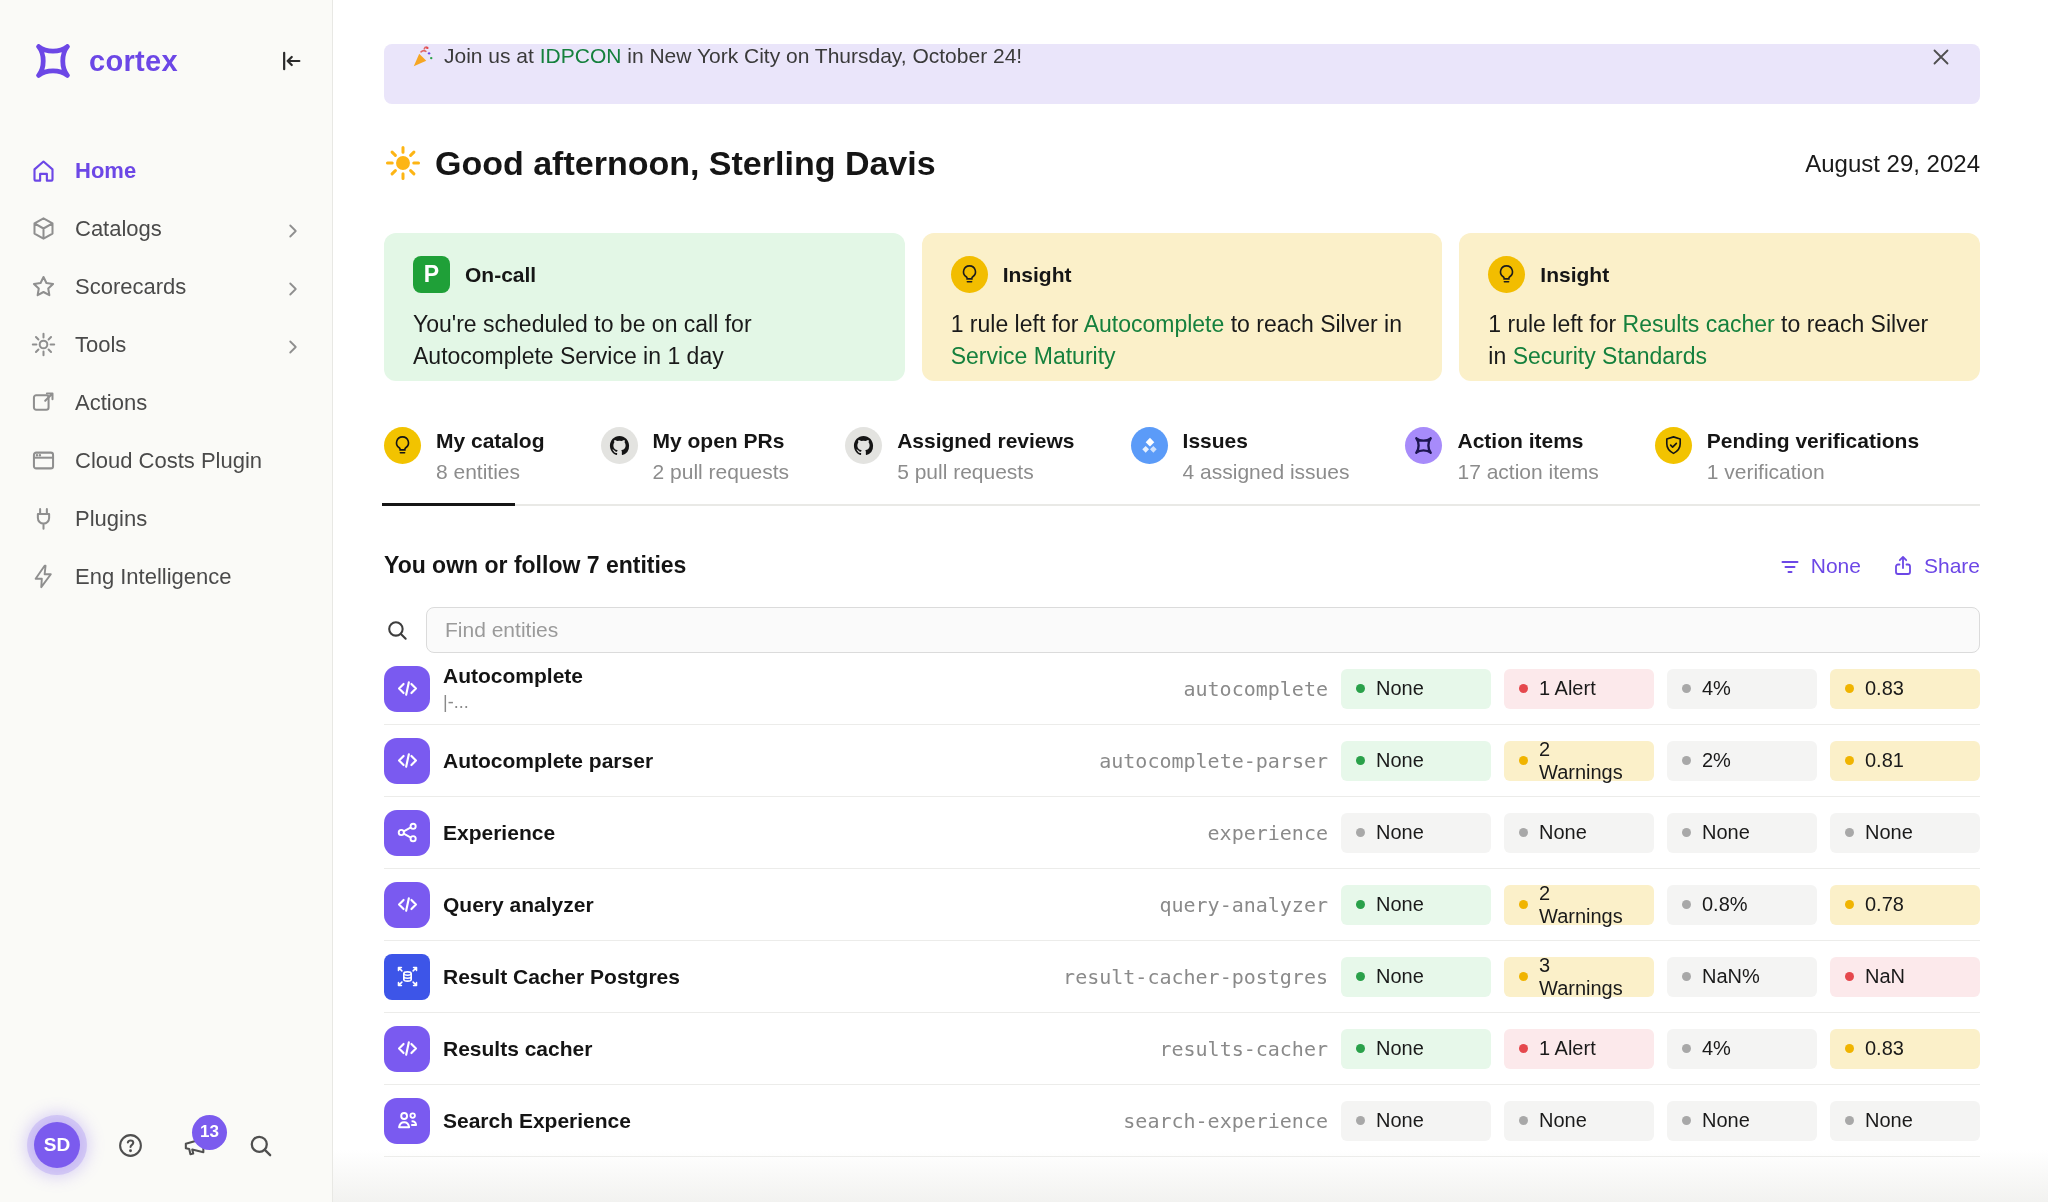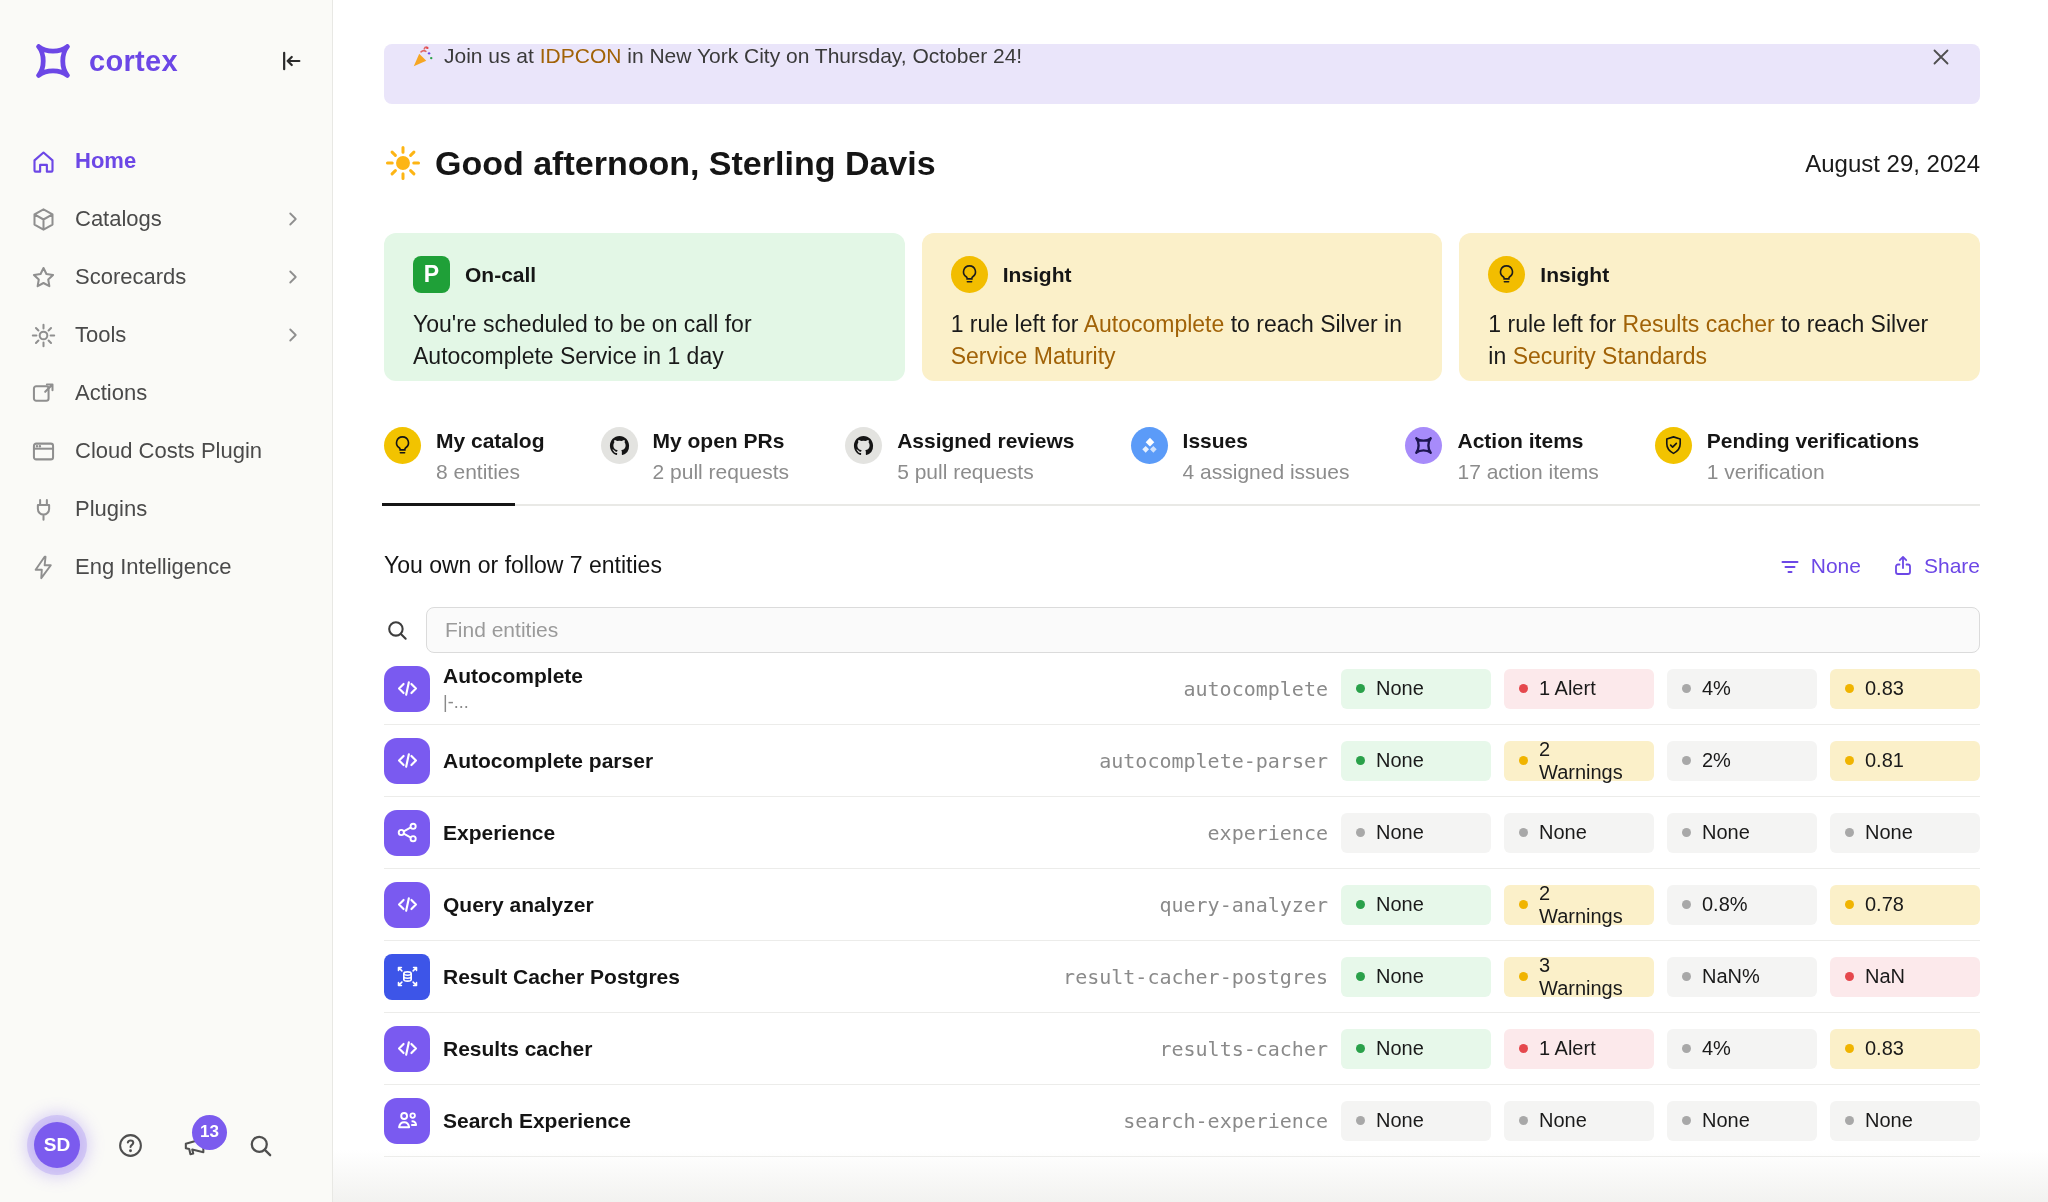--- a/index.html
+++ b/index.html
@@ -8,42 +8,42 @@
 .app{display:flex;width:100%;height:100%}
 
 
 .sidebar{width:333px;min-width:333px;height:100%;background:#FAFAF7;border-right:1px solid #E8E8E4;
   display:flex;flex-direction:column;padding:38px 28px 34px 30px}
 .sb-head{display:flex;align-items:center;gap:13px}
 .logo-mark{width:46px;height:46px;color:#6C47E6;flex:none}
 .logo-text{font-size:29px;font-weight:600;color:#6C47E6;letter-spacing:.3px}
 .collapse-btn{margin-left:auto;width:28px;height:28px;color:#2b2b2b;cursor:pointer}
 .nav{margin-top:54px;display:flex;flex-direction:column;gap:12px}
-.nav-item{display:flex;align-items:center;gap:18px;height:46px;font-size:22px;font-weight:500;
+.nav-item{display:flex;align-items:flex-end;gap:18px;height:46px;font-size:22px;font-weight:500;
   color:#4a4a4a;cursor:pointer}
 .nav-item .icn{width:27px;height:27px;color:#8f8f8f;flex:none}
 .nav-item.active{color:#6C47E6;font-weight:700}
 .nav-item.active .icn{color:#6C47E6}
 .nav-item .chev{margin-left:auto;width:22px;height:22px;color:#8f8f8f}
 .sb-foot{margin-top:auto;display:flex;align-items:center;gap:36px;padding-left:4px}
 .avatar{width:46px;height:46px;border-radius:50%;background:#7B5BEE;color:#fff;font-size:19px;
   font-weight:700;display:flex;align-items:center;justify-content:center;cursor:pointer;
   box-shadow:0 0 0 7px rgba(133,100,240,.22),0 0 16px 9px rgba(133,100,240,.28)}
 .foot-icn{width:29px;height:29px;color:#4f4f4f;position:relative;cursor:pointer}
 .noti-badge{position:absolute;top:-16px;left:11px;background:#7B5BEE;color:#fff;border-radius:50%;
   min-width:35px;height:35px;display:flex;align-items:center;justify-content:center;
   font-size:17px;font-weight:700}
 
 
 .main{flex:1;padding:0 68px 0 51px;position:relative;overflow:hidden;background:#fff}
 .banner{margin-top:44px;height:60px;background:#EAE5FA;border-radius:8px;display:flex;
   padding:0 26px;font-size:21px;color:#3a3a3a}
 .banner .picn{width:26px;height:26px;margin-right:8px;flex:none}
 .banner span{white-space:pre}
-.lnk{color:#a16207;cursor:pointer}
+.lnk{color:#15803d;cursor:pointer}
 .banner .close{margin-left:auto;width:26px;height:26px;color:#4f4f4f;cursor:pointer}
 
 .greet-row{margin-top:40px;display:flex;align-items:center}
 .greet{font-size:34px;font-weight:700;display:flex;align-items:flex-start;gap:13px;color:#151515}
 .greet .sun{width:38px;height:38px;flex:none}
 .date{margin-left:auto;font-size:24px;color:#1a1a1a}
 
 .cards{margin-top:50px;display:flex;gap:17px}
 .card{flex:1;height:148px;border-radius:12px;padding:23px 29px}
 .card.green{background:#E3F7E6}
@@ -65,21 +65,21 @@
 .tab-icn.yellow{background:#F2C300;color:#151515}
 .tab-icn.gray{background:#E3E3E0;color:#151515}
 .tab-icn.blue{background:#5B9BF8;color:#fff}
 .tab-icn.purple{background:#A78BFA;color:#1d1650}
 .tab-texts{display:flex;flex-direction:column;gap:7px;padding-top:2px}
 .tab-label{font-size:21px;font-weight:700;color:#151515}
 .tab-sub{font-size:21px;color:#8c8c8c;font-weight:400}
 .tab.active::after{content:"";position:absolute;left:-2px;right:30px;bottom:-2px;height:3px;background:#151515}
 
 .list-head{margin-top:46px;display:flex;align-items:center}
-.list-title{font-size:23px;font-weight:400;color:#141414}
+.list-title{font-size:23px;font-weight:700;color:#141414}
 .list-actions{margin-left:auto;display:flex;gap:30px;font-size:21px;color:#6C47E6;align-items:center}
 .act{display:flex;align-items:center;gap:9px;cursor:pointer}
 .act svg{width:24px;height:24px}
 
 .search-row{margin-top:28px;display:flex;align-items:center;gap:16px}
 .search-row .sicn{width:26px;height:26px;color:#3d3d3d;flex:none}
 .search-input{flex:1;height:46px;background:#FAFAFA;border:1px solid #DBDBDB;border-radius:8px;
   font-size:21px;padding:0 18px;color:#333;font-family:inherit;outline:none}
 .search-input::placeholder{color:#9a9a9a}
 

